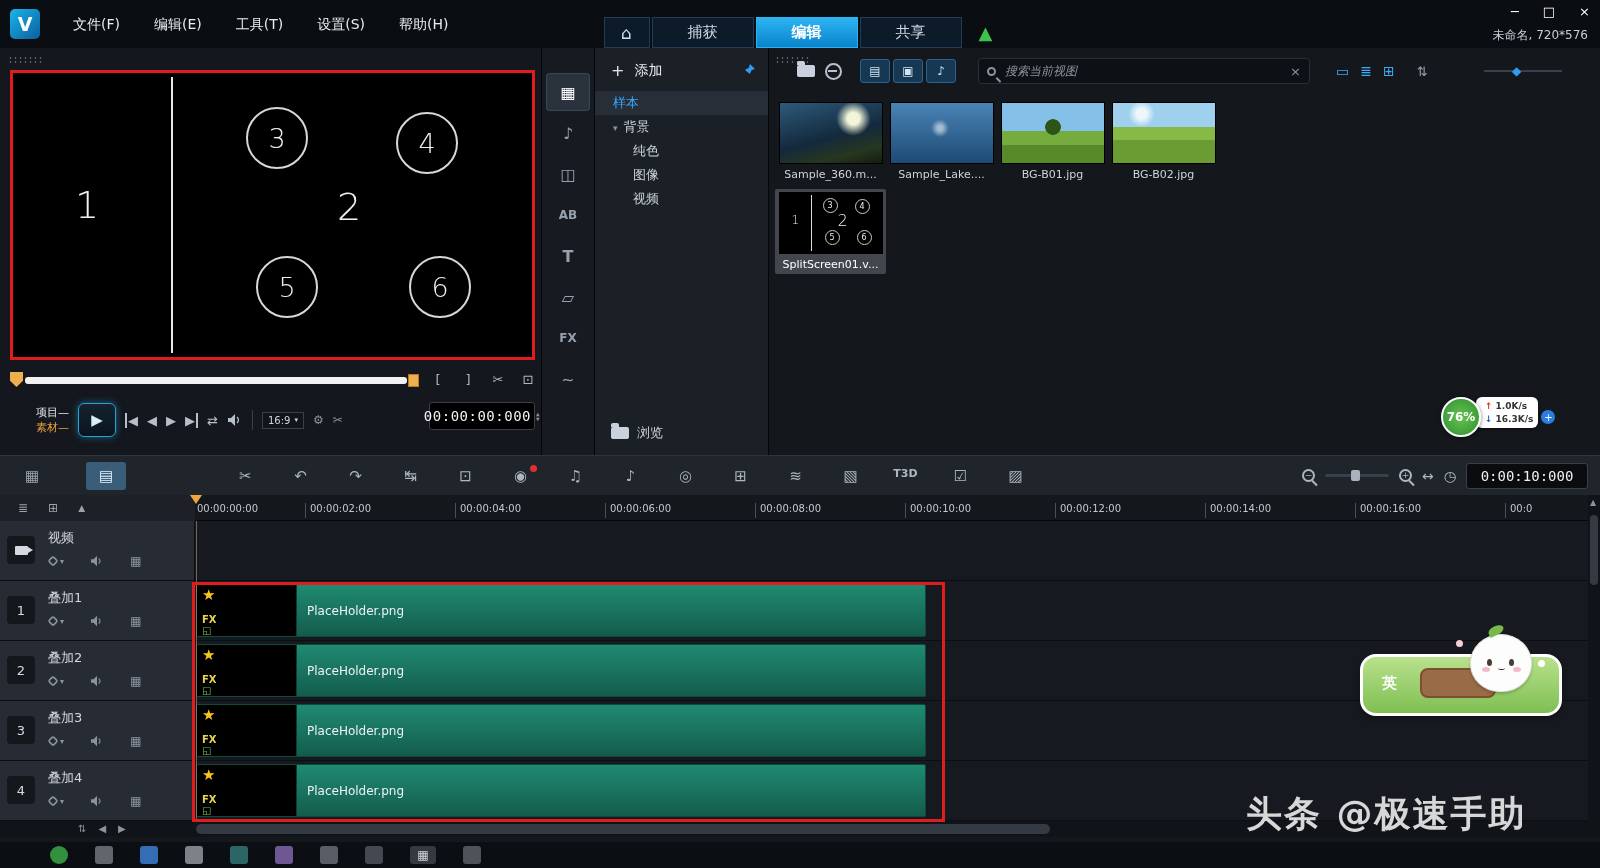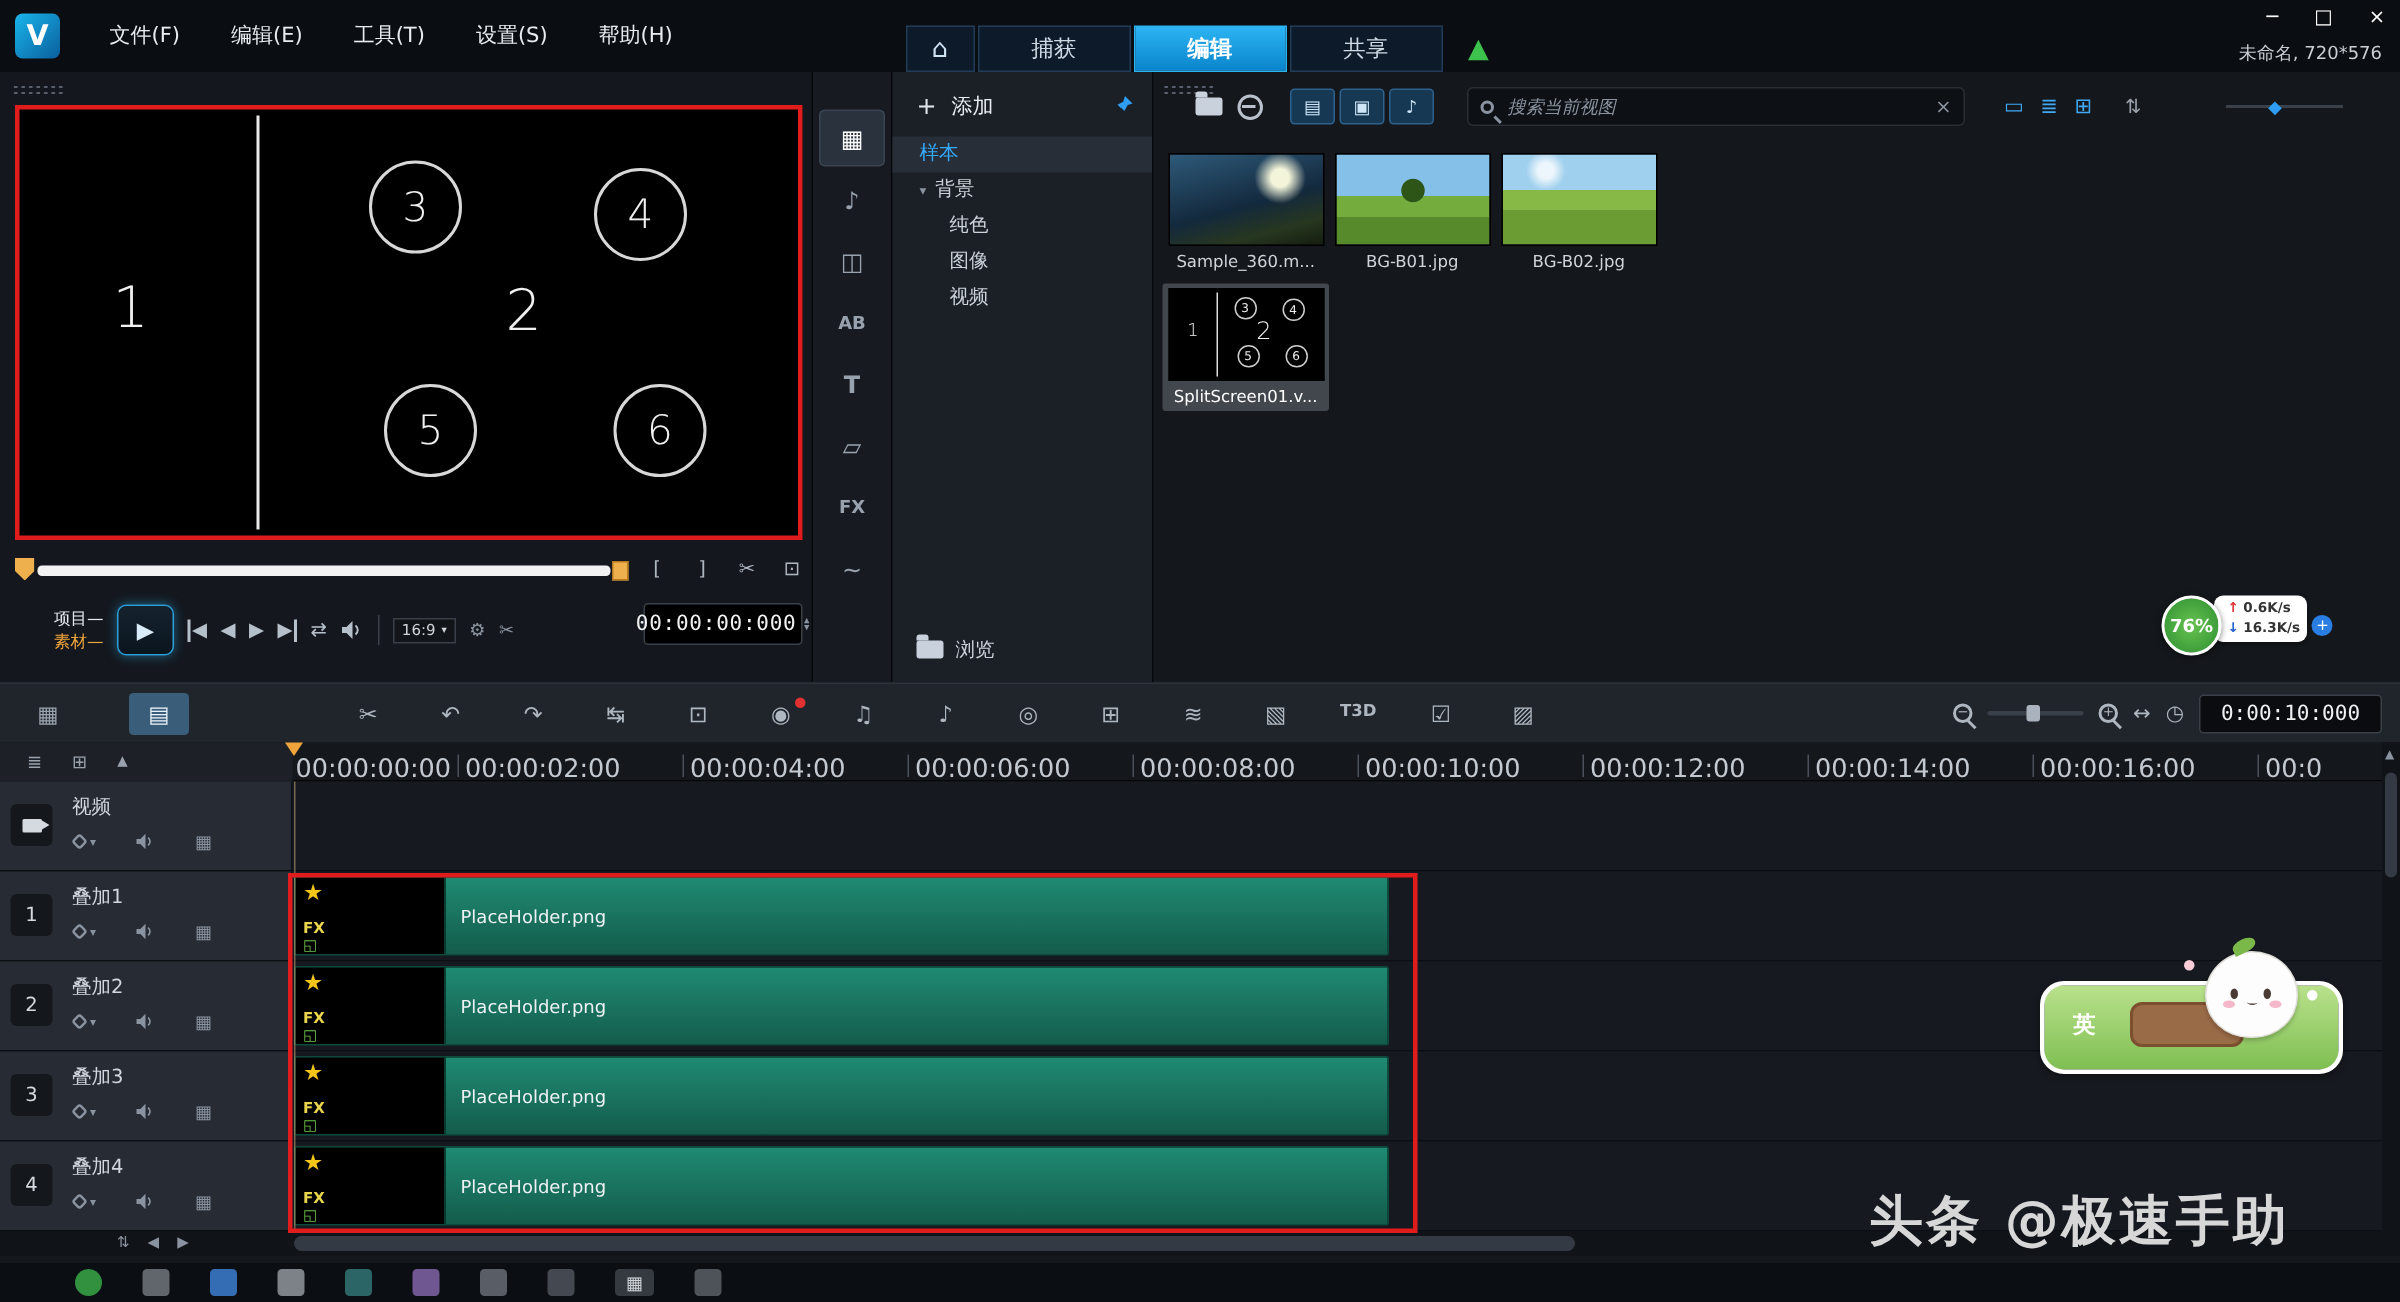--- a/index.html
+++ b/index.html
@@ -153,21 +153,21 @@
   .zoomslider{width:64px;height:3px;background:#3a4049;position:relative;border-radius:2px;cursor:pointer}
   .zoomslider::after{content:"";position:absolute;left:26px;top:-4px;width:9px;height:11px;background:#aab3bd;border-radius:2px}
   .tlr-ico{color:#aeb6bf;font-size:14px;cursor:pointer}
   .dur-box{width:122px;height:26px;background:#0a0c10;border:1px solid #3a4049;border-radius:3px;
            display:flex;align-items:center;justify-content:center;
            font-family:"DejaVu Sans Mono","Liberation Mono",monospace;font-size:14px;color:#f0f0f0}
   .ruler{height:26px;background:#14171c;position:relative;border-bottom:1px solid #05070a}
   .r-head{position:absolute;left:0;top:0;width:195px;height:26px;background:#1d2127;display:flex;align-items:center;
           gap:20px;padding-left:18px;color:#9aa3ad;font-size:12px}
   .r-head span{cursor:pointer}
-  .rtick{position:absolute;top:8px;font-size:17px;color:#c3c9d0;display:flex;align-items:flex-start}
+  .rtick{position:absolute;top:8px;font-size:10px;color:#c3c9d0;display:flex;align-items:flex-start}
   .rtick::before{content:"";width:1px;height:15px;background:#4a515a;margin-right:4px}
   .rt0{left:197px}.rt0::before{display:none}
   .rt1{left:305px}.rt2{left:455px}.rt3{left:605px}.rt4{left:755px}
   .rt5{left:905px}.rt6{left:1055px}.rt7{left:1205px}.rt8{left:1355px}.rt9{left:1505px}
   .playhead{position:absolute;left:190px;top:0;width:0;height:0;border-left:6px solid transparent;
             border-right:6px solid transparent;border-top:9px solid #f0a43c;cursor:pointer;z-index:5}
   .tracks{position:relative;height:300px}
   .phline{position:absolute;left:196px;top:0;width:1px;height:300px;background:rgba(240,200,140,.45);z-index:8}
   .trow{height:60px;display:flex;border-bottom:1px solid #0b0e12}
   .t-head{width:195px;flex:none;background:#272c34;position:relative;border-right:1px solid #0b0e12}
@@ -379,20 +379,24 @@
         <span class="trackln"></span>
         <span class="hdl">◆</span>
       </div>
     </div>
     <div class="tgrid">
       <div class="thumb">
         <div class="timg tg0"></div>
         <div class="tlab">Sample_360.m...</div>
       </div>
       <div class="thumb">
+        <div class="timg tg1"></div>
+        <div class="tlab">Sample_Lake....</div>
+      </div>
+      <div class="thumb">
         <div class="timg tg2"></div>
         <div class="tlab">BG-B01.jpg</div>
       </div>
       <div class="thumb">
         <div class="timg tg3"></div>
         <div class="tlab">BG-B02.jpg</div>
       </div>
       <div style="width:100%"></div>
       <div class="thumb sel">
         <div class="timg msplit">
@@ -627,21 +631,21 @@
   <div class="tk tk10"></div>
 </div>
 
 <div class="watermark">头条 @极速手助</div>
 
 <div class="net">
   <div class="netpct">76%</div>
   <div class="netpill">
     <div class="netrow">
         <span class="uparrow">↑</span>
-        <span>0.6K/s</span>
+        <span>1.0K/s</span>
       </div>
     <div class="netrow">
         <span class="dnarrow">↓</span>
         <span>16.3K/s</span>
       </div>
   </div>
   <div class="netplus">+</div>
 </div>
 
 <div class="mascot">

